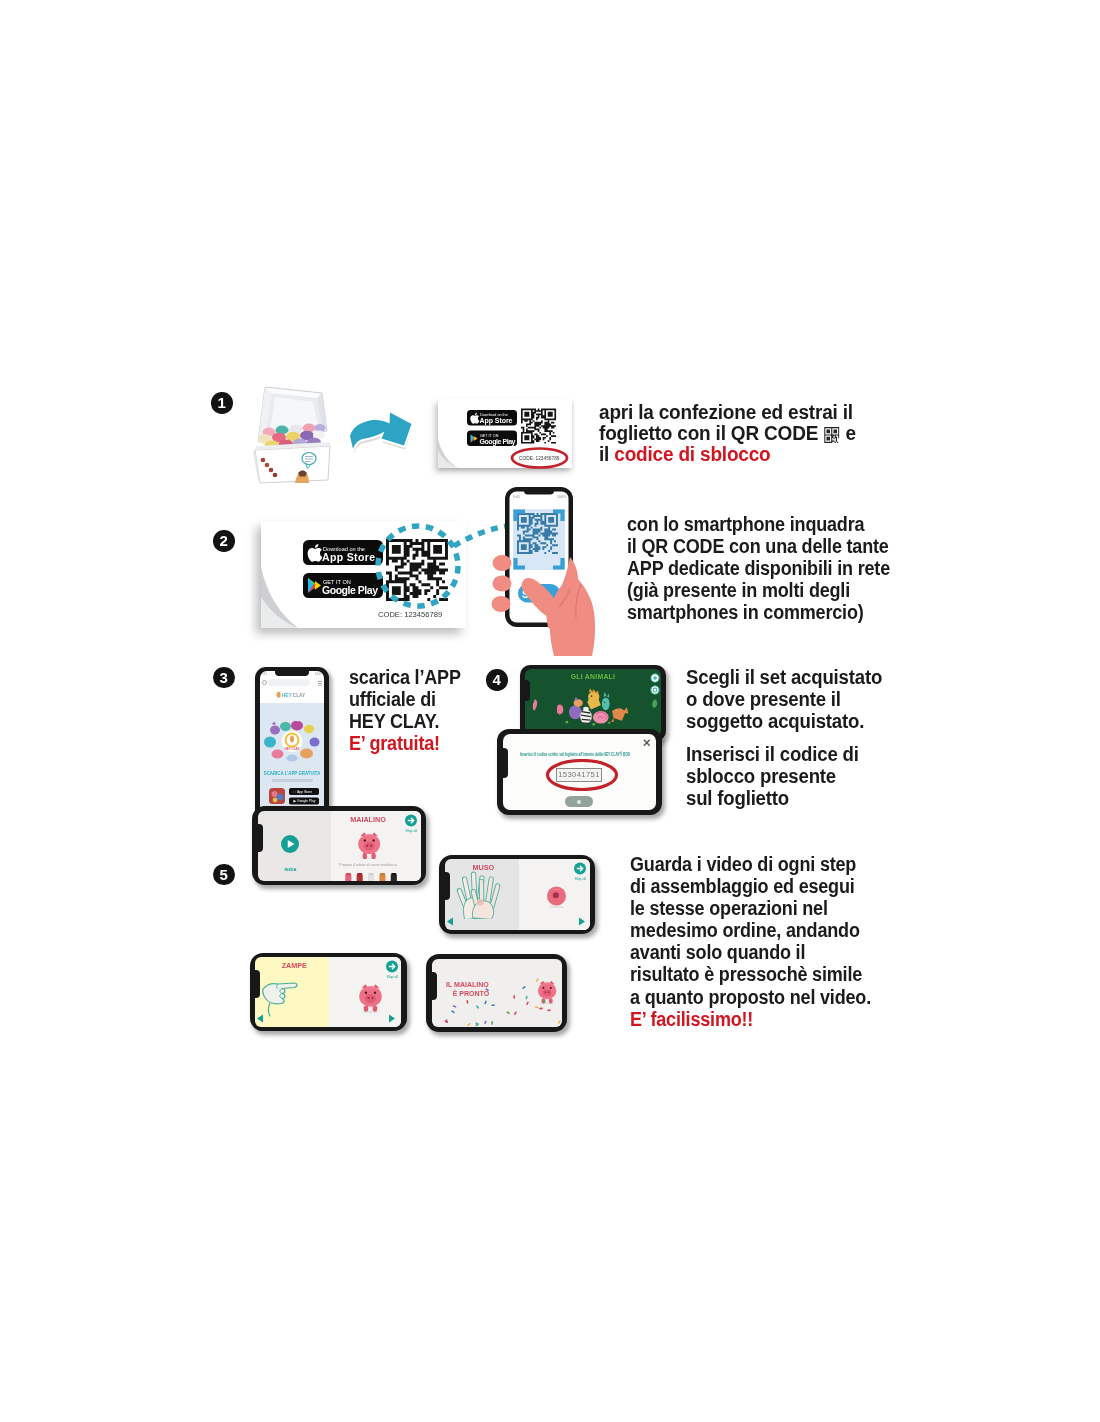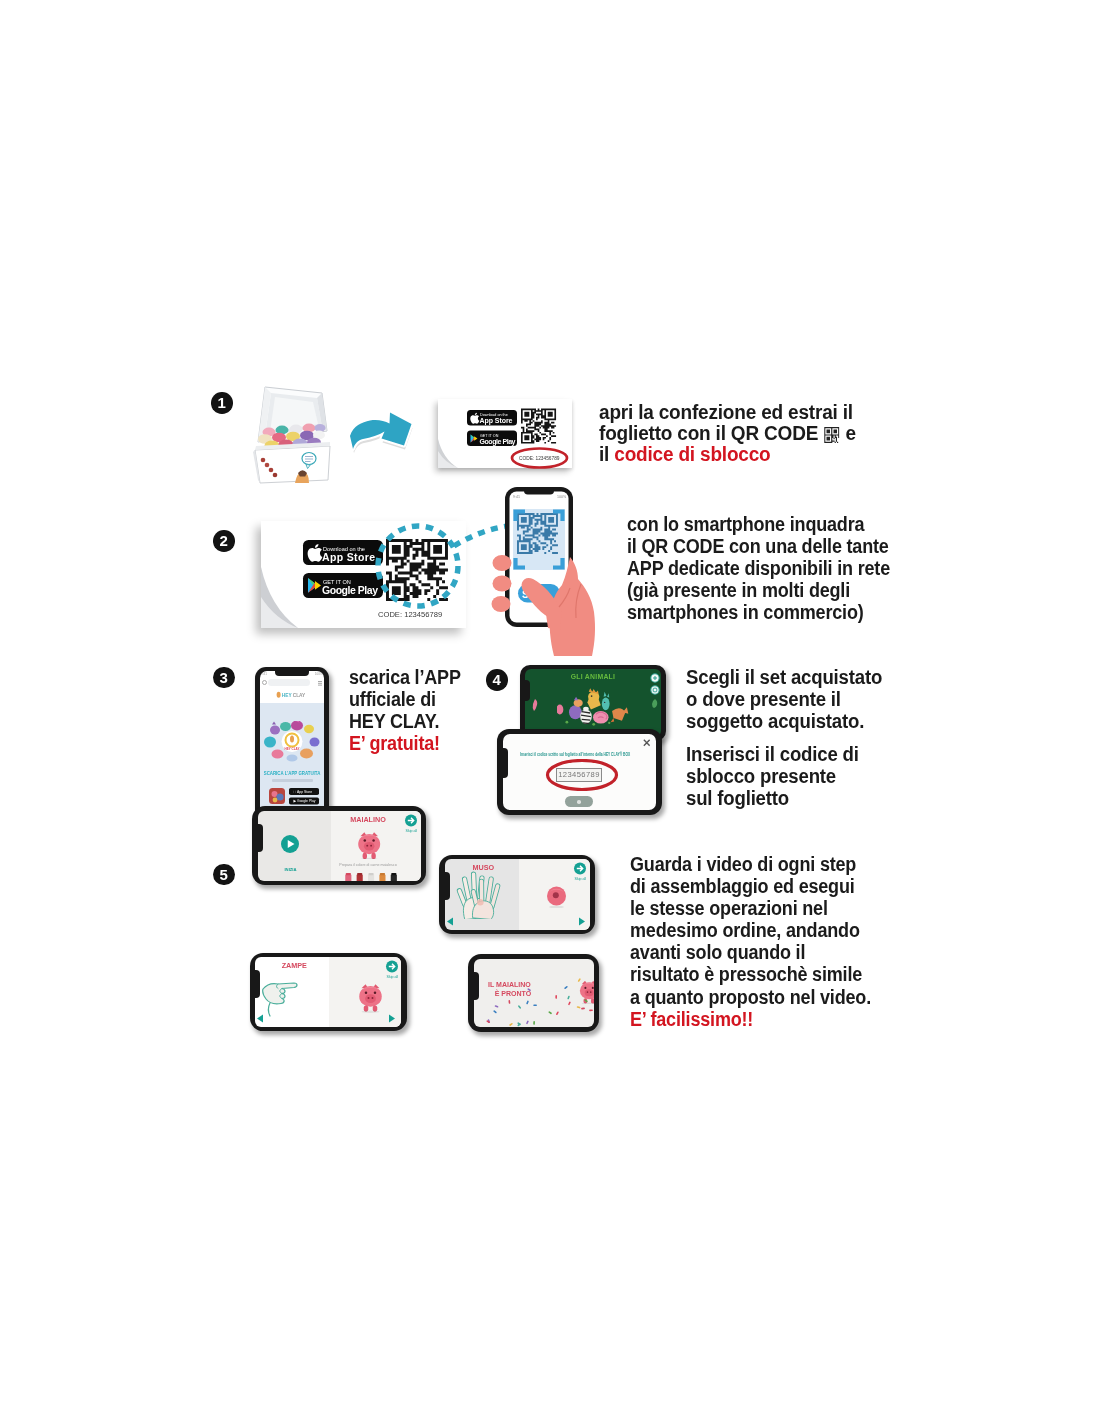--- a/index.html
+++ b/index.html
@@ -285,21 +285,21 @@
 </div>
 
 <div class="ph" style="left:497px;top:729px;width:164.5px;height:85.5px;border-radius:12px">
   <div class="scr" style="inset:4.5px 5.5px;background:#fcfcfb;border-radius:7px">
     <div class="nl" style="top:14px;height:30px"></div>
     <svg class="abs" style="right:6px;top:5.5px" width="7.5" height="7.5" viewBox="0 0 9 9">
       <path d="M1 1 L8 8 M8 1 L1 8" stroke="#555" stroke-width="1.6"></path>
     </svg>
     <div class="abs" style="left:17px;top:17px;width:300px;font-size:5px;font-weight:bold;color:#23948c;transform:scaleX(.655);transform-origin:0 0;white-space:nowrap">Inserisci il codice scritto sul foglietto all’interno della HEY CLAY® BOX</div>
     <div class="abs" style="left:53.5px;top:34.5px;width:44px;height:12px;background:#f4f4f2;border:1px solid #8a8a8a;
-         font-size:7.6px;color:#777;text-align:center;line-height:12px;letter-spacing:.4px">123456789</div>
+         font-size:7.6px;color:#777;text-align:center;line-height:12px;letter-spacing:.4px">153041751</div>
     <svg class="abs" style="left:42px;top:25px" width="74" height="32" viewBox="0 0 74 32">
       <ellipse cx="37" cy="16" rx="34.5" ry="14.5" fill="none" stroke="#c2222a" stroke-width="3.2"></ellipse>
     </svg>
     <div class="abs" style="left:62.5px;top:62px;width:28px;height:11.5px;border-radius:6px;background:#93a29b"></div>
     <div class="abs" style="left:74.5px;top:66.5px;width:3.5px;height:3.5px;border-radius:50%;background:#dfe3e0"></div>
   </div>
 </div>
 
 <div class="t" style="left:686px;top:665.6px;line-height:22.05px;transform:scaleX(.93)">Scegli il set acquistato<br>o dove presente il<br>soggetto acquistato.</div>
 <div class="t" style="left:686px;top:742.6px;line-height:22.05px;transform:scaleX(.93)">Inserisci il codice di<br>sblocco presente<br>sul foglietto</div>
@@ -405,21 +405,21 @@
       <path d="M3.8 6.5 h5.5 M7 3.8 l2.7 2.7 -2.7 2.7" stroke="#fff" stroke-width="1.4" fill="none"></path>
       <text x="1.5" y="17.5" font-size="3.6" fill="#14a093" font-family="Liberation Sans">Skip all</text>
     </svg>
     <svg class="abs" style="left:1px;bottom:3.5px" width="140" height="9" viewBox="0 0 140 9">
       <path d="M7 0.5 L1 4.5 L7 8.5 Z" fill="#14a093"></path>
       <path d="M133 0.5 L139 4.5 L133 8.5 Z" fill="#14a093"></path>
     </svg>
   </div>
 </div>
 <div class="ph" style="left:249.8px;top:952.5px;width:157px;height:78.5px;border-radius:13px">
-  <div class="scr" style="inset:4.5px 5.5px;background:#ffffff;border-radius:6px">
+  <div class="scr" style="inset:4.5px 5.5px;background:#fef9c3;border-radius:6px">
     <div class="abs" style="left:74px;top:0;right:0;bottom:0;background:#f4f3f1"></div>
     <div class="nl" style="top:13px;height:28px"></div>
     <div class="abs" style="left:26px;top:4px;font-size:7.6px;font-weight:bold;color:#d5495f;transform:scaleX(.95)">ZAMPE</div>
     <svg class="abs" style="left:6px;top:22px" width="40" height="38" viewBox="0 0 40 38">
       <g fill="#eff1ed" stroke="#4aae9b" stroke-width="1.2" stroke-linejoin="round" stroke-linecap="round">
         <path d="M2,10 C6,5 12,4 17,5 L33,4 C37,4 37,8 33,8.5 L21,9.5 C25,10.5 25,14 21,14.5 C25,15.5 25,19 21,19.5 C24,20.5 24,24 20,24.5 C14,25.5 8,24 5,20 C2,16 1,13 2,10 Z"></path>
         <path d="M9,24 C7,28 7,33 9,37" fill="none"></path>
         <path d="M17,5 C15,7 15,8 17,9.5 M21,9.5 C18,11 18,13 21,14.5 M21,14.5 C18,16 18,18 21,19.5" fill="none" stroke-width="1"></path>
       </g>
     </svg>
@@ -441,21 +441,21 @@
       <circle cx="7" cy="6.5" r="6" fill="#14a093"></circle>
       <path d="M3.8 6.5 h5.5 M7 3.8 l2.7 2.7 -2.7 2.7" stroke="#fff" stroke-width="1.4" fill="none"></path>
       <text x="1.5" y="17.5" font-size="3.6" fill="#14a093" font-family="Liberation Sans">Skip all</text>
     </svg>
     <svg class="abs" style="left:1px;bottom:3.5px" width="140" height="9" viewBox="0 0 140 9">
       <path d="M7 0.5 L1 4.5 L7 8.5 Z" fill="#14a093"></path>
       <path d="M133 0.5 L139 4.5 L133 8.5 Z" fill="#14a093"></path>
     </svg>
   </div>
 </div>
-<div class="ph" style="left:468px;top:954.1px;width:131px;height:77.7px;border-radius:13px">
+<div class="ph" style="left:426px;top:954.1px;width:141px;height:77.7px;border-radius:13px">
   <div class="scr" style="inset:4.5px 5.5px;background:#f0efed;border-radius:6px">
     <div class="nl" style="top:13px;height:28px"></div>
     <div class="abs" style="left:14px;top:21px;width:46px;font-size:7.4px;font-weight:bold;color:#d5495f;line-height:9.5px;transform:scaleX(.95);transform-origin:0 0">IL MAIALINO<br><span style="padding-left:7px">È PRONTO</span></div>
     <svg class="abs" style="left:104px;top:20px" width="22.2" height="25.16" viewBox="0 0 30 34">
       <path d="M5 7 l4.5 -4.5 2.5 4z" fill="#e05a70"></path>
       <path d="M25 7 l-4.5 -4.5 -2.5 4z" fill="#e05a70"></path>
       <ellipse cx="15" cy="16" rx="12.5" ry="11.5" fill="#ed7287"></ellipse>
       <path d="M6 9 a12.5 11.5 0 0 1 18 0 a12 8 0 0 0 -18 0" fill="#f08a9c"></path>
       <ellipse cx="15" cy="18.5" rx="6" ry="4.8" fill="#e25b73"></ellipse>
       <circle cx="12.8" cy="17.8" r="1.1" fill="#8a2438"></circle>

